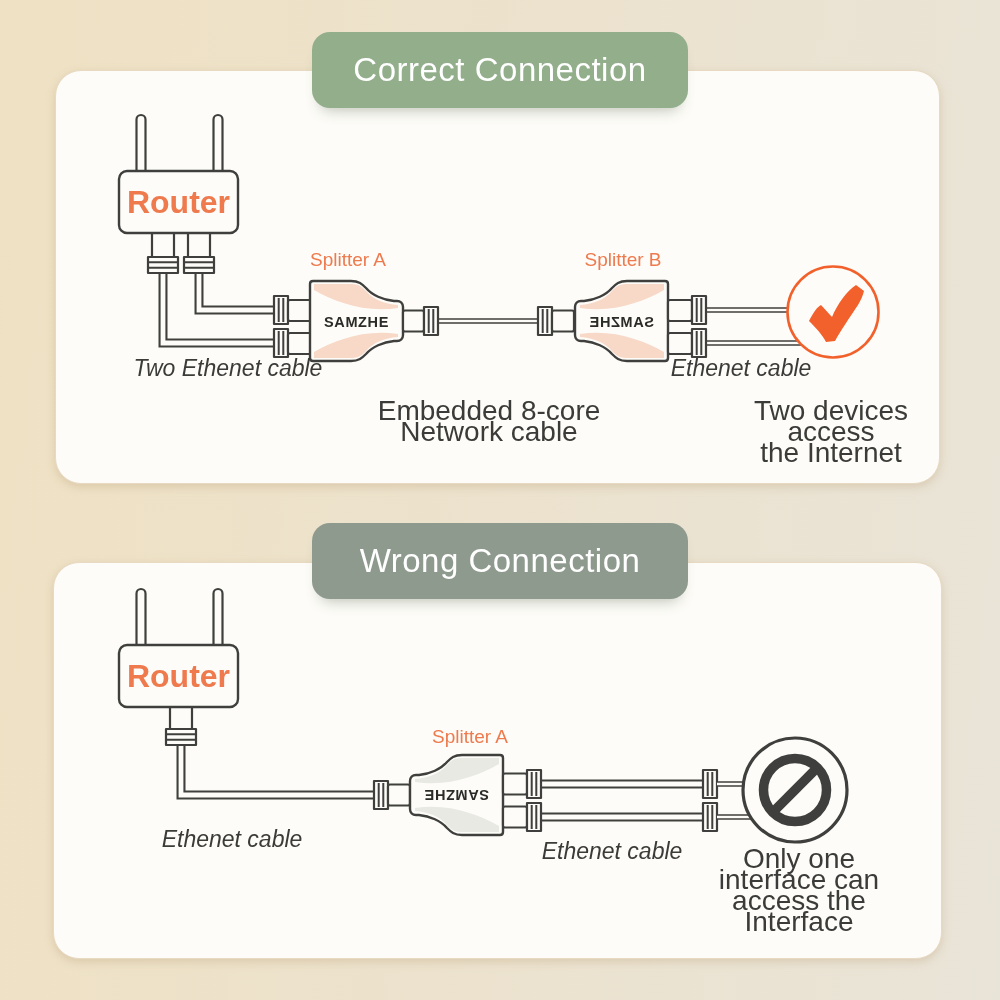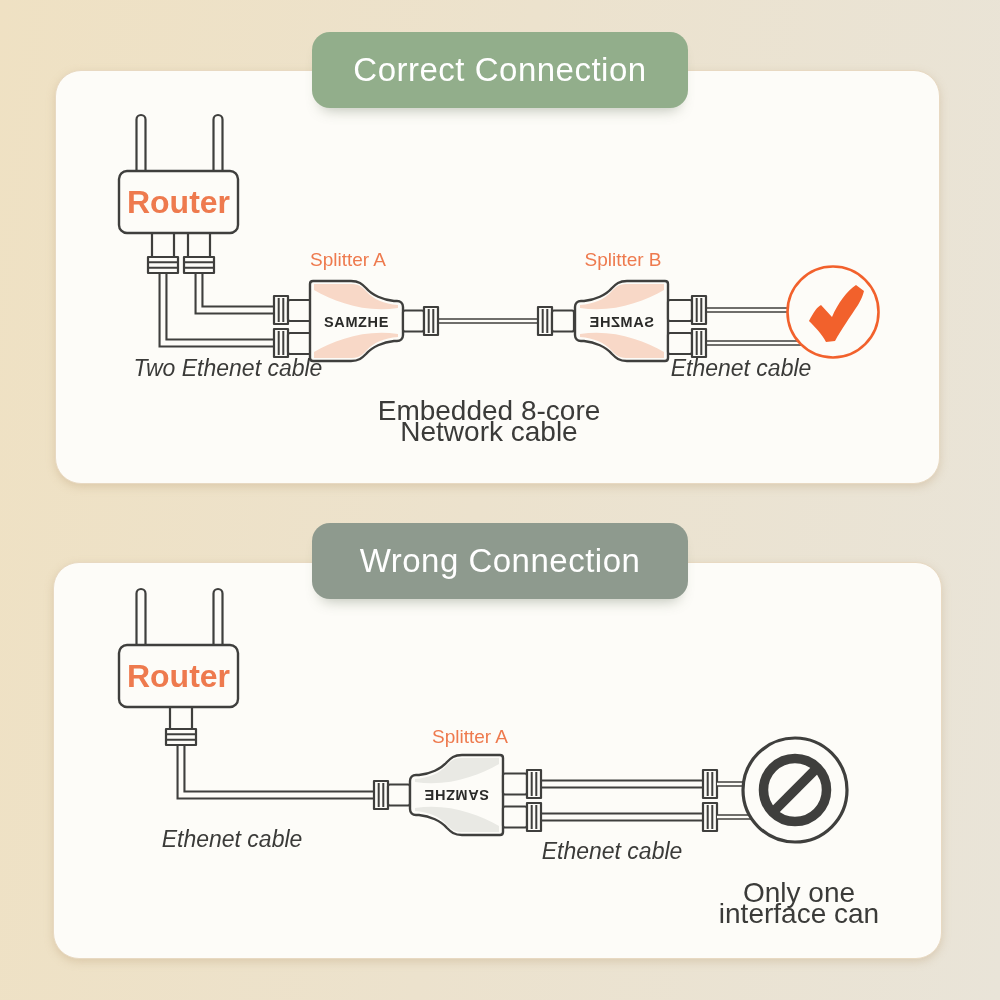--- a/index.html
+++ b/index.html
@@ -194,22 +194,27 @@
 
   <div class="router-label" style="left:119px;top:184px;">Router</div>
   <div class="lbl-orange" style="left:348px;top:249px;">Splitter A</div>
   <div class="lbl-orange" style="left:623px;top:249px;">Splitter B</div>
   <div class="lbl" style="left:228px;top:355px;">Two Ethenet cable</div>
   <div class="lbl" style="left:741px;top:355px;">Ethenet cable</div>
   <div class="caption" style="left:489px;top:400px;">
     <div>Embedded 8-core</div>
     <div>Network cable</div>
   </div>
+  <div class="caption" style="left:831px;top:400px;">
+    <div>Two devices access</div>
+    <div>the Internet</div>
+  </div>
 
   <div class="router-label" style="left:119px;top:658px;">Router</div>
   <div class="lbl-orange" style="left:470px;top:726px;">Splitter A</div>
   <div class="lbl" style="left:232px;top:826px;">Ethenet cable</div>
   <div class="lbl" style="left:612px;top:838px;">Ethenet cable</div>
-  <div class="caption" style="left:799px;top:848px;margin-top:34px;">
+  <div class="caption" style="left:799px;top:848px;">
     <div>Only one interface can</div>
+    <div>access the Interface</div>
   </div>
 
 </div>
 
 </body></html>

